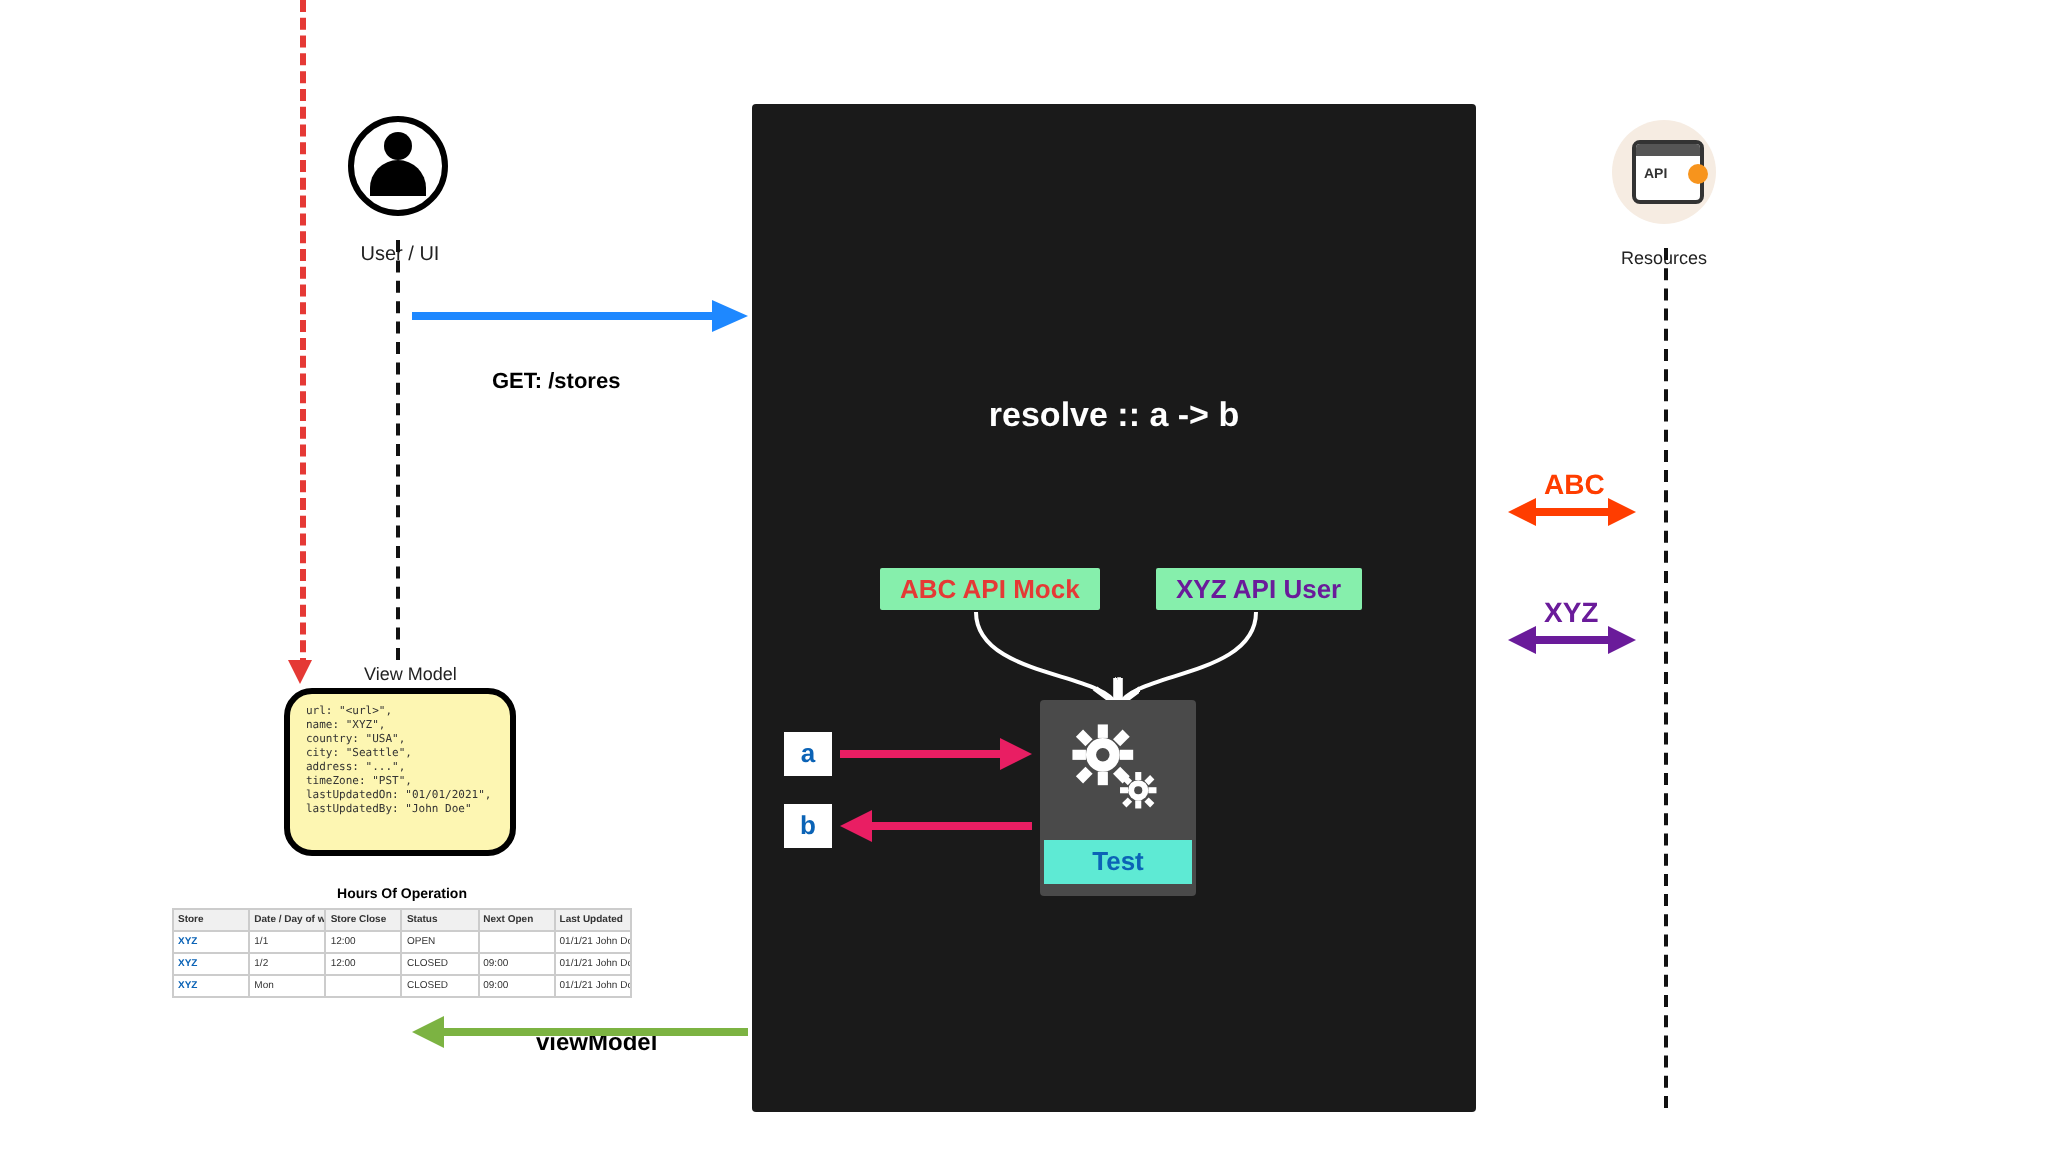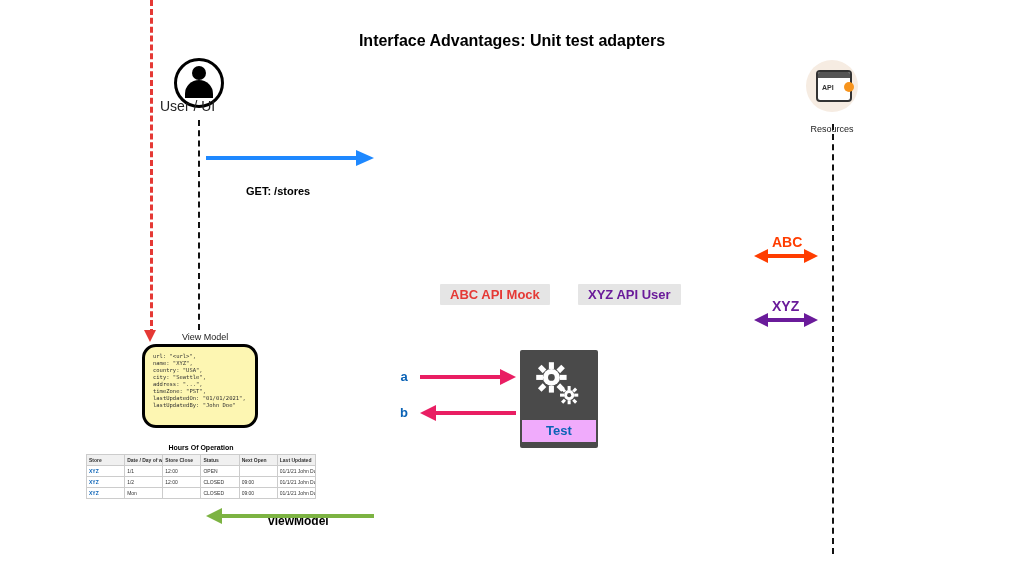--- a/index.html
+++ b/index.html
@@ -7,49 +7,49 @@
   .abs { position:absolute; }
 
   
   .title { top:32px; left:0; width:1024px; text-align:center; font-weight:700; font-size:16px; color:#000; }
 
   
   .user-icon { top:58px; left:174px; width:50px; height:50px; }
   .user-icon .ring { width:50px; height:50px; border:3px solid #000; border-radius:50%; box-sizing:border-box; position:absolute; }
   .user-icon .head { width:14px; height:14px; border-radius:50%; background:#000; position:absolute; left:18px; top:8px; }
   .user-icon .body { width:28px; height:18px; background:#000; position:absolute; left:11px; top:22px; border-radius:14px 14px 0 0; }
-  .user-label { top:98px; left:160px; width:80px; font-size:14px; color:#222; }
+  .user-label { top:122px; left:160px; width:80px; text-align:center; font-size:10px; color:#222; }
 
   
   .res-circle { top:60px; left:806px; width:52px; height:52px; background:#f6ece2; border-radius:50%; }
   .res-icon { top:70px; left:816px; width:32px; height:28px; background:#fff; border:2px solid #333; border-radius:4px; }
   .res-icon .bar { position:absolute; height:6px; left:0; right:0; top:0; background:#555; border-radius:2px 2px 0 0; }
   .res-icon .api-text { position:absolute; left:4px; top:12px; font-size:7px; font-weight:700; color:#333; }
   .res-icon .gear-dot { position:absolute; right:-4px; top:10px; width:10px; height:10px; background:#f7941d; border-radius:50%; }
   .res-label { top:124px; left:806px; width:52px; text-align:center; font-size:9px; color:#222; }
 
   
   .lifeline { border-left:2px dashed #111; height:430px; }
   .lifeline.user { top:120px; left:198px; height:210px; }
   .lifeline.res { top:124px; left:832px; }
   .red-lifeline { top:0; left:150px; height:335px; border-left:3px dashed #e53935; }
 
   
   .module { top:52px; left:376px; width:362px; height:504px; background:#1a1a1a; border-radius:2px; }
   .resolve { position:absolute; left:0; right:0; top:146px; text-align:center; font-weight:700; font-size:17px; color:#fff; }
 
   
-  .mock { position:absolute; background:#e5e5e5; padding:3px 10px; font-size:13px; font-weight:700; border-radius:1px; }
+  .mock { position:absolute; background:#86efac; padding:3px 10px; font-size:13px; font-weight:700; border-radius:1px; }
   .mock.abc { top:284px; left:440px; color:#e53935; }
   .mock.xyz { top:284px; left:578px; color:#6a1b9a; }
 
   
   .test { position:absolute; top:350px; left:520px; width:78px; height:98px; background:#4a4a4a; border-radius:2px; }
   .test .geararea { width:78px; height:70px; display:flex; align-items:center; justify-content:center; }
-  .test .label { background:#f0abfc; text-align:center; font-size:13px; font-weight:700; color:#0b63b6; height:22px; line-height:22px; margin:0 2px 4px 2px; }
+  .test .label { background:#5eead4; text-align:center; font-size:13px; font-weight:700; color:#0b63b6; height:22px; line-height:22px; margin:0 2px 4px 2px; }
 
   
   .ab-box { position:absolute; background:#fff; width:24px; height:22px; line-height:22px; text-align:center; font-weight:700; font-size:13px; color:#0b63b6; }
   .ab-a { top:366px; left:392px; }
   .ab-b { top:402px; left:392px; }
 
   
   .lbl { font-weight:700; font-size:12px; }
 
   
@@ -107,41 +107,43 @@
   .red-tip { position:absolute; top:330px; left:144px; width:0; height:0; border-left:6px solid transparent; border-right:6px solid transparent; border-top:12px solid #e53935; }
 
   
   .gear-svg { width:54px; height:54px; }
 </style>
 </head>
 <body>
 
 <div class="canvas">
 
-  <div class="abs title">Interface Advantages: Unit test adapters</div>
 
   <div class="abs user-icon">
     <div class="ring"></div>
       <div class="head"></div>
       <div class="body"></div>
   </div>
   <div class="abs user-label">User / UI</div>
   <div class="abs lifeline user"></div>
   <div class="abs red-lifeline"></div>
   <div class="red-tip"></div>
 
   <div class="abs res-circle"></div>
   <div class="abs res-icon">
     <div class="bar"></div>
       <div class="api-text">API</div>
       <div class="gear-dot"></div>
   </div>
   <div class="abs res-label">Resources</div>
   <div class="abs lifeline res"></div>
 
+  <div class="abs module">
+    <div class="resolve">resolve :: a  -&gt; b</div>
+  </div>
 
   <div class="mock abc">ABC API Mock</div>
   <div class="mock xyz">XYZ API User</div>
 
   <svg class="curves" viewBox="0 0 240 60">
     <defs>
       <marker id="wtip" markerWidth="8" markerHeight="8" refX="6" refY="3" orient="auto">
         <path d="M0,0 L6,3 L0,6" fill="none" stroke="#fff" stroke-width="1.4"></path>
       </marker>
     </defs>

